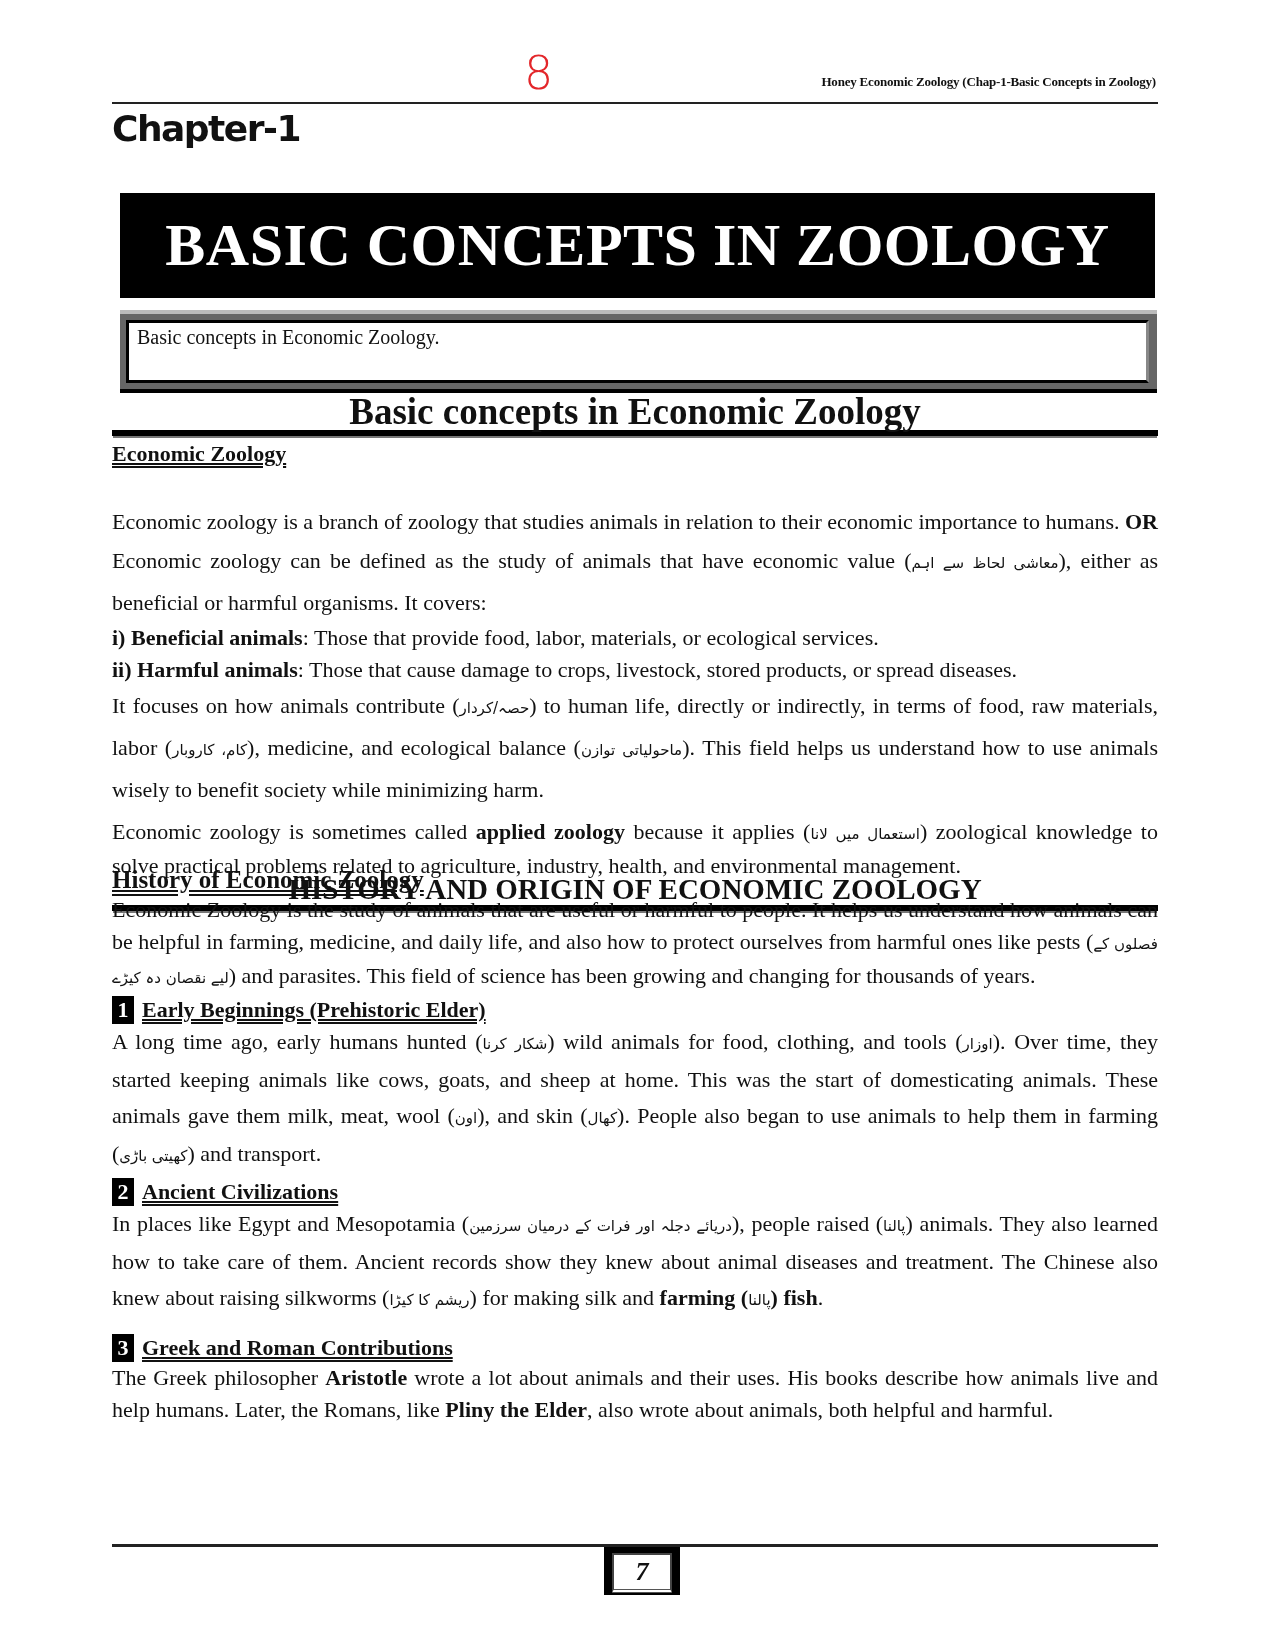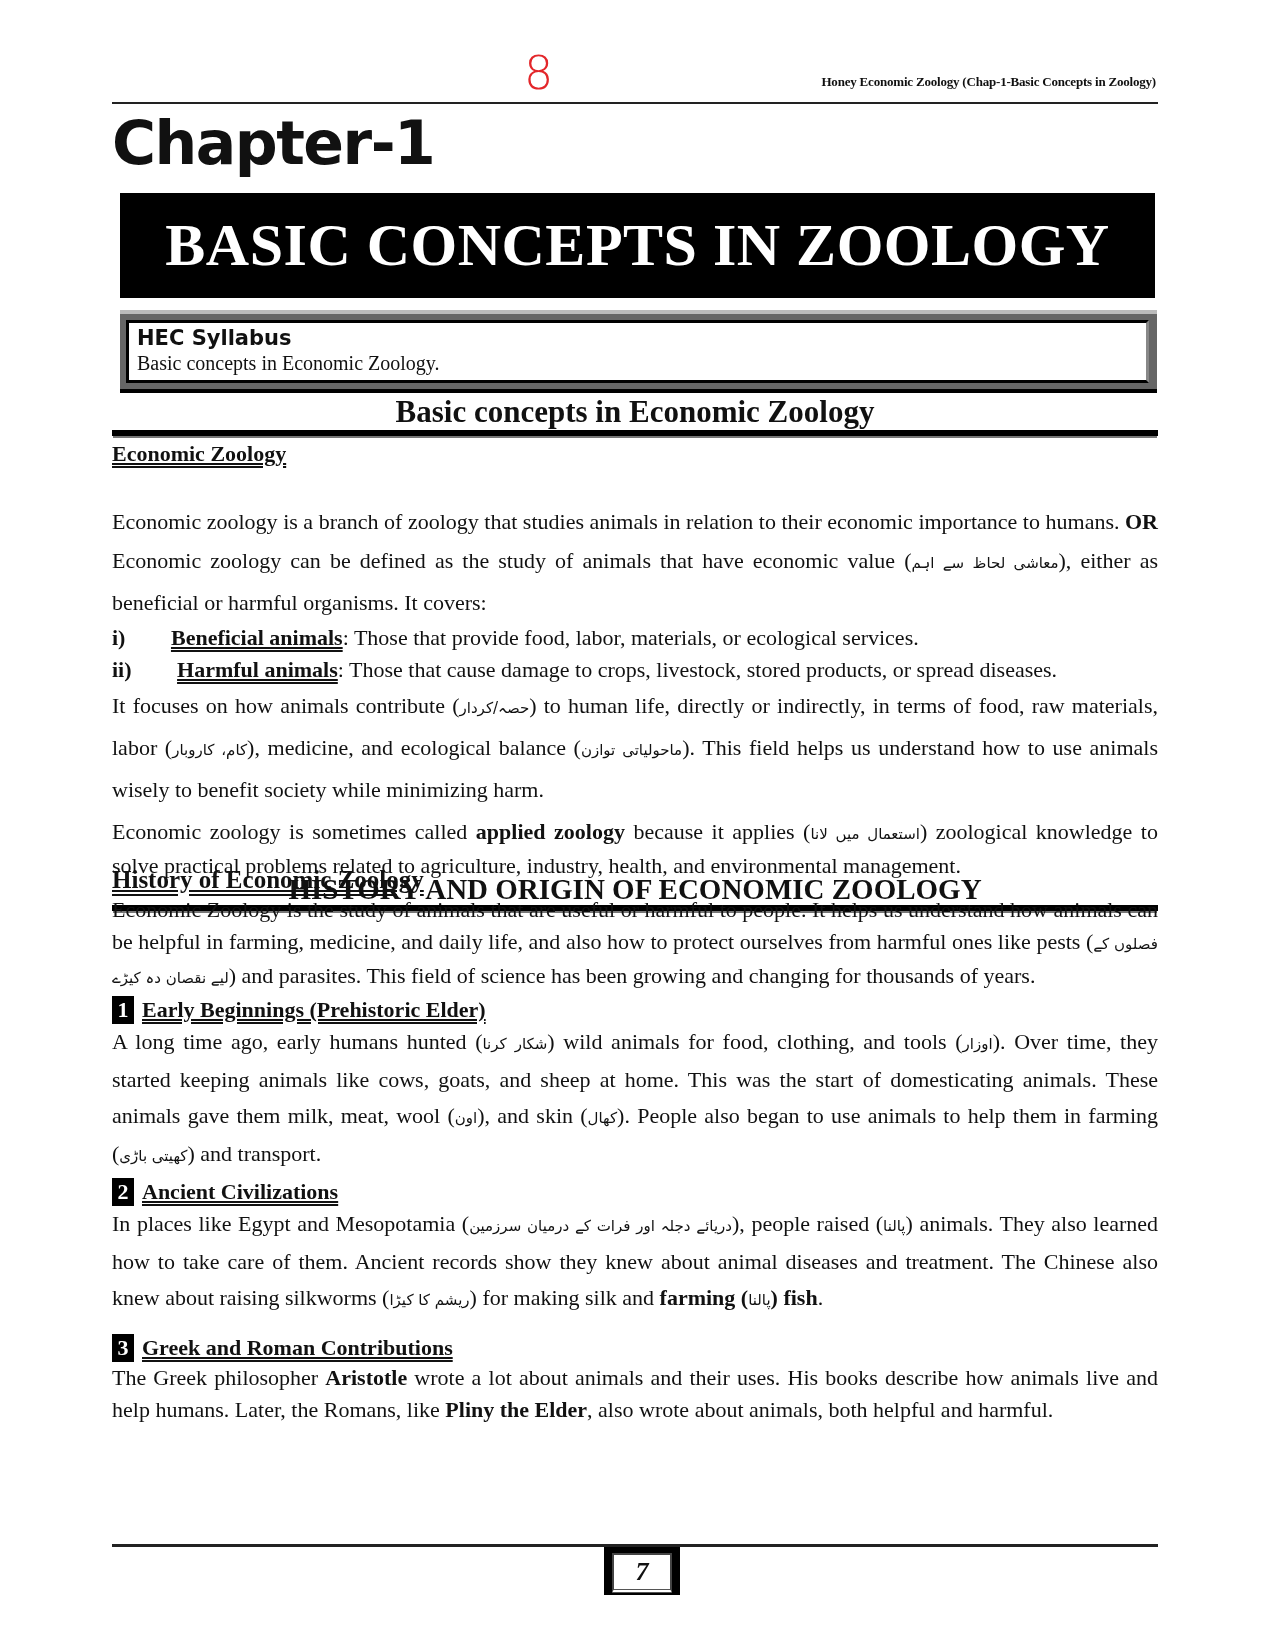--- a/index.html
+++ b/index.html
@@ -8,48 +8,48 @@
   .page { position:absolute; left:112px; top:0; width:1046px; }
 
   .running-header { position:absolute; top:44px; left:0; width:1046px; height:58px;
                     border-bottom:2px solid #222; }
   .chapter-digit { position:absolute; left:412px; top:6px; font-family:"DejaVu Sans", sans-serif;
                    font-size:46px; color:#e3262a; font-weight:300; line-height:1; }
   .header-title { position:absolute; right:2px; top:30px; font-size:13px; font-weight:bold;
                   letter-spacing:-0.2px; white-space:nowrap; }
 
   .chapter-label { position:absolute; top:108px; left:0; font-family:"DejaVu Sans", sans-serif;
-                   font-weight:bold; font-size:60px; letter-spacing:-1.5px; color:#111; }
+                   font-weight:bold; font-size:36px; letter-spacing:-1.5px; color:#111; }
 
   .banner { position:absolute; top:193px; left:8px; width:1035px; height:105px; background:#000;
             display:flex; align-items:center; justify-content:center; }
   .banner-title { color:#fff; font-weight:bold; font-size:60px; letter-spacing:0.5px;
                   font-family:"Liberation Serif", serif;text-align:center; }
 
   .syllabus-box { position:absolute; top:310px; left:8px; width:1037px; height:83px;
                   background:#666; border-top:4px solid #bbb; border-bottom:4px solid #000;
                   box-sizing:border-box; padding:6px 8px 6px 6px; }
   .syllabus-inner { background:#fff; border:3px solid #000; border-right-color:#888;
                     height:100%; box-sizing:border-box; padding:2px 8px; }
   .syllabus-head { font-family:"DejaVu Sans", sans-serif; font-weight:bold; font-size:21px; line-height:26px; }
   .syllabus-text { font-size:20px; line-height:24px; }
 
   .section-heading { position:absolute; left:0; width:1046px; text-align:center; font-weight:bold;
                      border-bottom:6px solid #000; box-shadow:0 3px 0 -1px #777; }
-  .sh1 { top:394px; font-size:31px; line-height:36px; padding-bottom:0; }
+  .sh1 { top:394px; font-size:37px; line-height:36px; padding-bottom:0; }
   .sh2 { top:873px; font-size:29px; line-height:32px; }
 
   .body { position:absolute; left:0; width:1046px; font-size:22px; line-height:32px; text-align:justify; }
   .body p { margin:0; }
   .sub-heading { font-weight:bold; font-size:22px; text-decoration:underline; text-decoration-style:double;
                  line-height:28px; }
   .sub-heading.big { font-size:25px; }
   .ur { font-family:"DejaVu Sans", sans-serif; font-size:15px; }
   .b { font-weight:bold; }
-  .u2 { text-decoration:underline; text-decoration-style:double;margin-left:40px; }
+  .u2 { text-decoration-style:double; }
   .num-badge { display:inline-block; background:#000; color:#fff; font-weight:bold; width:22px;
                text-align:center; font-size:22px; line-height:28px; margin-right:8px; }
   .gap { height:6px; }
 
   .footer-line { position:absolute; top:1544px; left:0; width:1046px; border-top:3px solid #222; }
   .page-box { position:absolute; top:1547px; left:492px; width:76px; height:48px; background:#000; }
   .page-box-inner { position:absolute; left:8px; top:6px; width:56px; height:34px; background:#fff;
                     border:2px solid #444; border-bottom:4px double #555; text-align:center;
                     font-weight:bold; font-style:italic; font-size:26px; line-height:34px; }
 </style>
@@ -64,21 +64,20 @@
   </div>
 
   <div class="chapter-label">Chapter-1</div>
 
   <div class="banner">
     <span class="banner-title">BASIC CONCEPTS IN ZOOLOGY</span>
   </div>
 
   <div class="syllabus-box">
     <div class="syllabus-inner">
-      <div class="syllabus-head">HEC Syllabus</div>
       <div class="syllabus-text">Basic concepts in Economic Zoology.</div>
     </div>
   </div>
 
   <div class="section-heading sh1">Basic concepts in Economic Zoology</div>
 
   <div class="body" style="top:440px;">
     <div class="sub-heading">Economic Zoology</div>
     <p style="line-height:39px;margin-top:34px;">
       <span>Economic zoology is a branch of zoology that studies animals in relation to their economic importance to humans. </span><span class="b">OR</span><span> Economic zoology can be defined as the study of animals that have economic value (</span><span class="ur" dir="rtl">معاشی لحاظ سے اہم</span><span>), either as beneficial or harmful organisms. It covers:</span>

